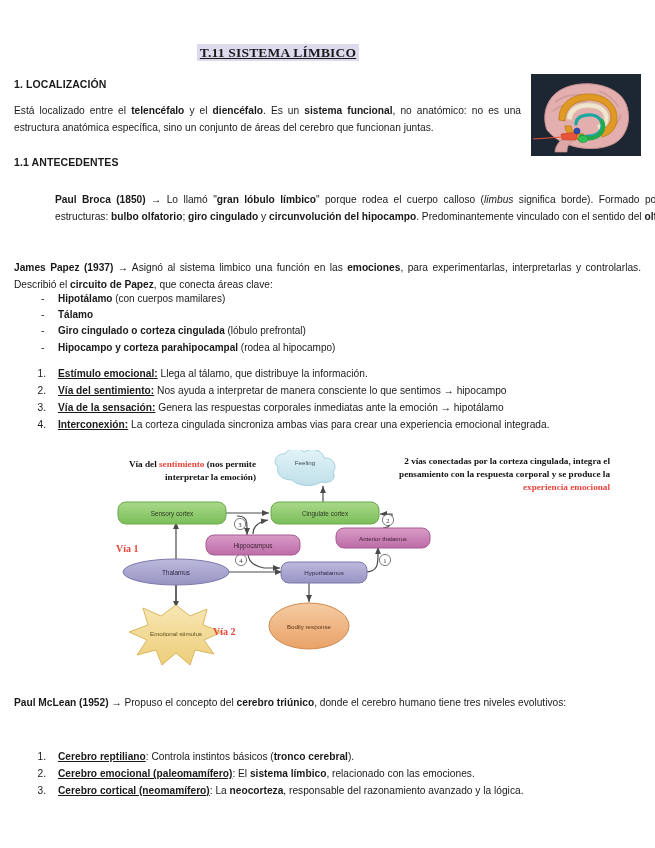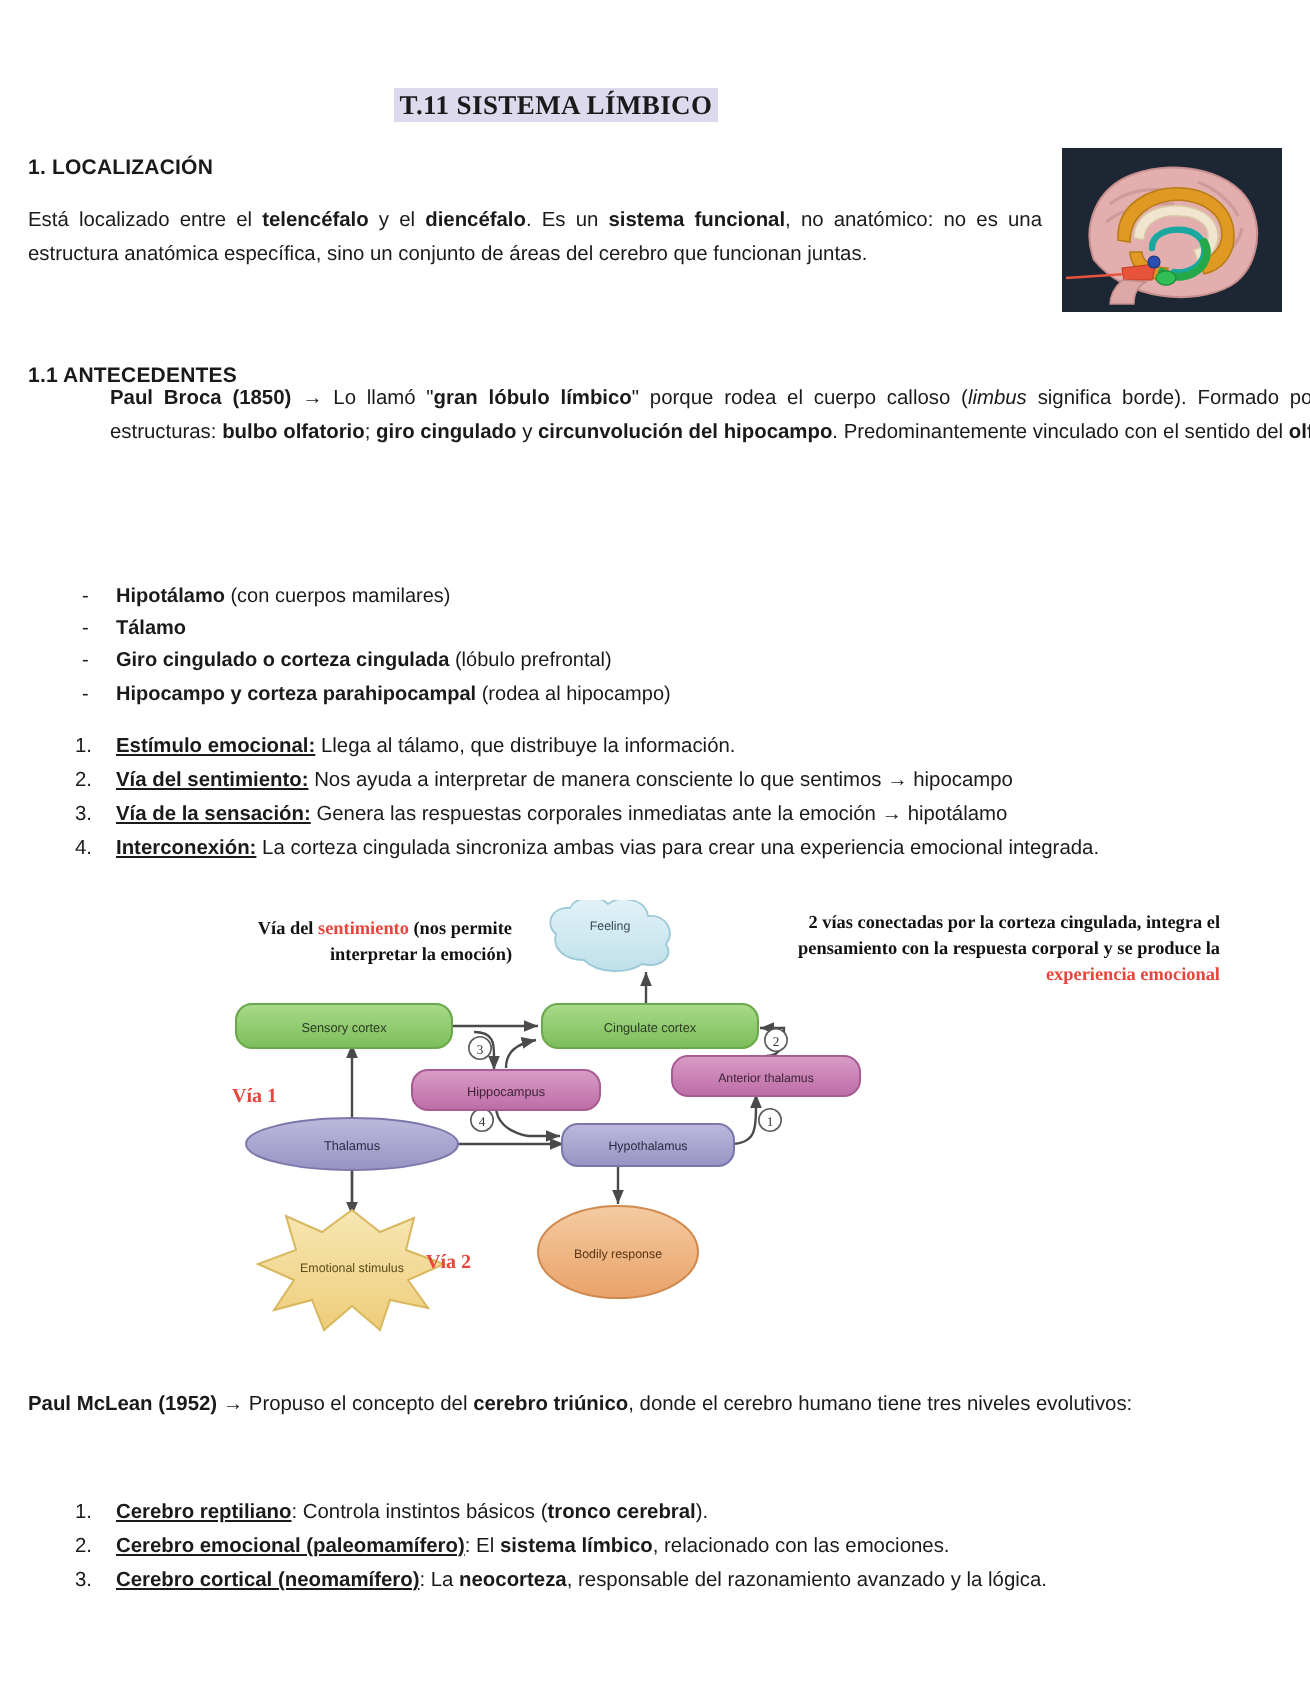--- a/index.html
+++ b/index.html
@@ -14,20 +14,21 @@
     font-family: "Liberation Sans", sans-serif;
     color: #1a1a1a;
     overflow: hidden;
   }
   .page {
     position: relative;
     width: 556px;
     height: 848px;
     padding: 0;
     box-sizing: border-box;
+    text-decoration: underline;
   }
 
   
   .doc-title {
     text-align: center;
     font-family: "Liberation Serif", serif;
     font-weight: bold;
     font-size: 13.5px;
     letter-spacing: 0.2px;
     margin: 0;
@@ -40,21 +41,21 @@
 
   
   .h-section {
     font-size: 10.5px;
     font-weight: bold;
     margin: 0;
     padding: 0 14px;
     letter-spacing: 0.1px;
   }
   #loc-heading { position: absolute; left: 0; top: 78px; }
-  #ant-heading { position: absolute; left: 0; top: 182px; }
+  #ant-heading { position: absolute; left: 0; top: 156px; }
 
   
   .para {
     position: absolute;
     font-size: 10.2px;
     line-height: 1.62;
     text-align: justify;
     padding: 0 14px;
     box-sizing: border-box;
     margin: 0;
@@ -208,20 +209,21 @@
       <path d="M30 66 C26 70 24 74 24 78 L36 78 C36 73 38 69 42 67 Z" fill="#dda8a5" stroke="#c08b88" stroke-width="0.7"></path>
 
       <line x1="2" y1="65" x2="32" y2="63" stroke="#e8543a" stroke-width="1.2"></line>
     </svg>
   </div>
 
   <h2 class="h-section" id="ant-heading">1.1 ANTECEDENTES</h2>
 
   <p class="para" id="broca-para"><b>Paul Broca (1850)</b> → Lo llamó "<b>gran lóbulo límbico</b>" porque rodea el cuerpo calloso (<i>limbus</i> significa borde). Formado por tres estructuras: <b>bulbo olfatorio</b>; <b>giro cingulado</b> y <b>circunvolución del hipocampo</b>. Predominantemente vinculado con el sentido del <b>olfato</b>.</p>
 
+  <p class="para" id="papez-para"><b>James Papez (1937)</b> → Asignó al sistema limbico una función en las <b>emociones</b>, para experimentarlas, interpretarlas y controlarlas. Describió el <b>circuito de Papez</b>, que conecta áreas clave:</p>
 
   <ul class="dash-list" id="papez-areas">
       <li><b>Hipotálamo</b> (con cuerpos mamilares)</li>
       <li><b>Tálamo</b></li>
       <li><b>Giro cingulado o corteza cingulada</b> (lóbulo prefrontal)</li>
       <li><b>Hipocampo y corteza parahipocampal</b> (rodea al hipocampo)</li>
     </ul>
 
   <ol class="num-list" id="papez-steps">
       <li><span class="num">1.</span><u>Estímulo emocional:</u> Llega al tálamo, que distribuye la información.</li>

